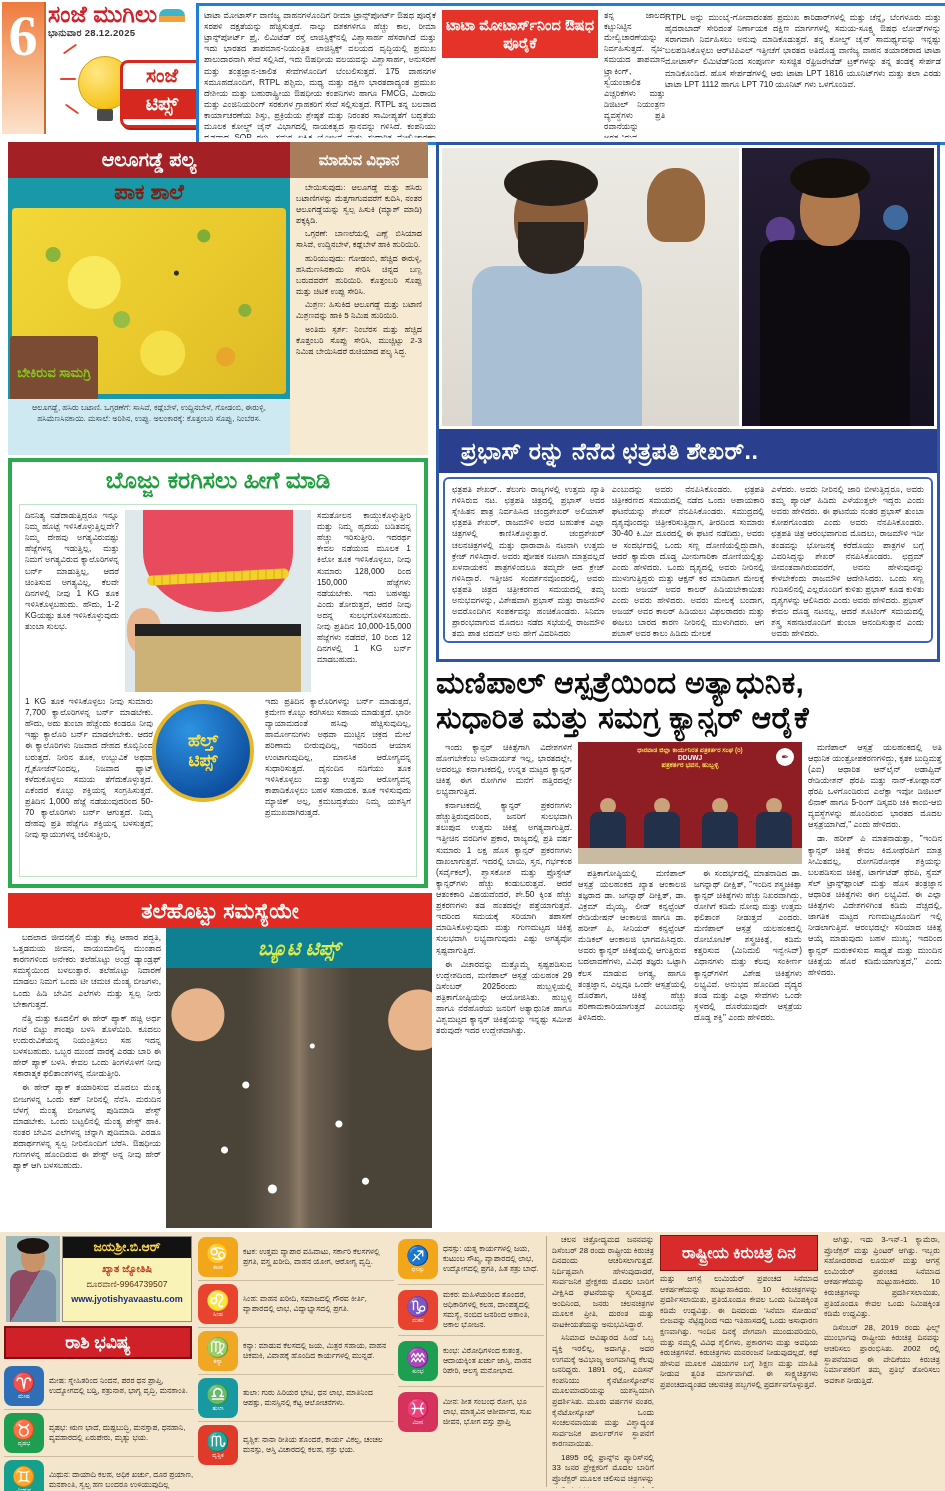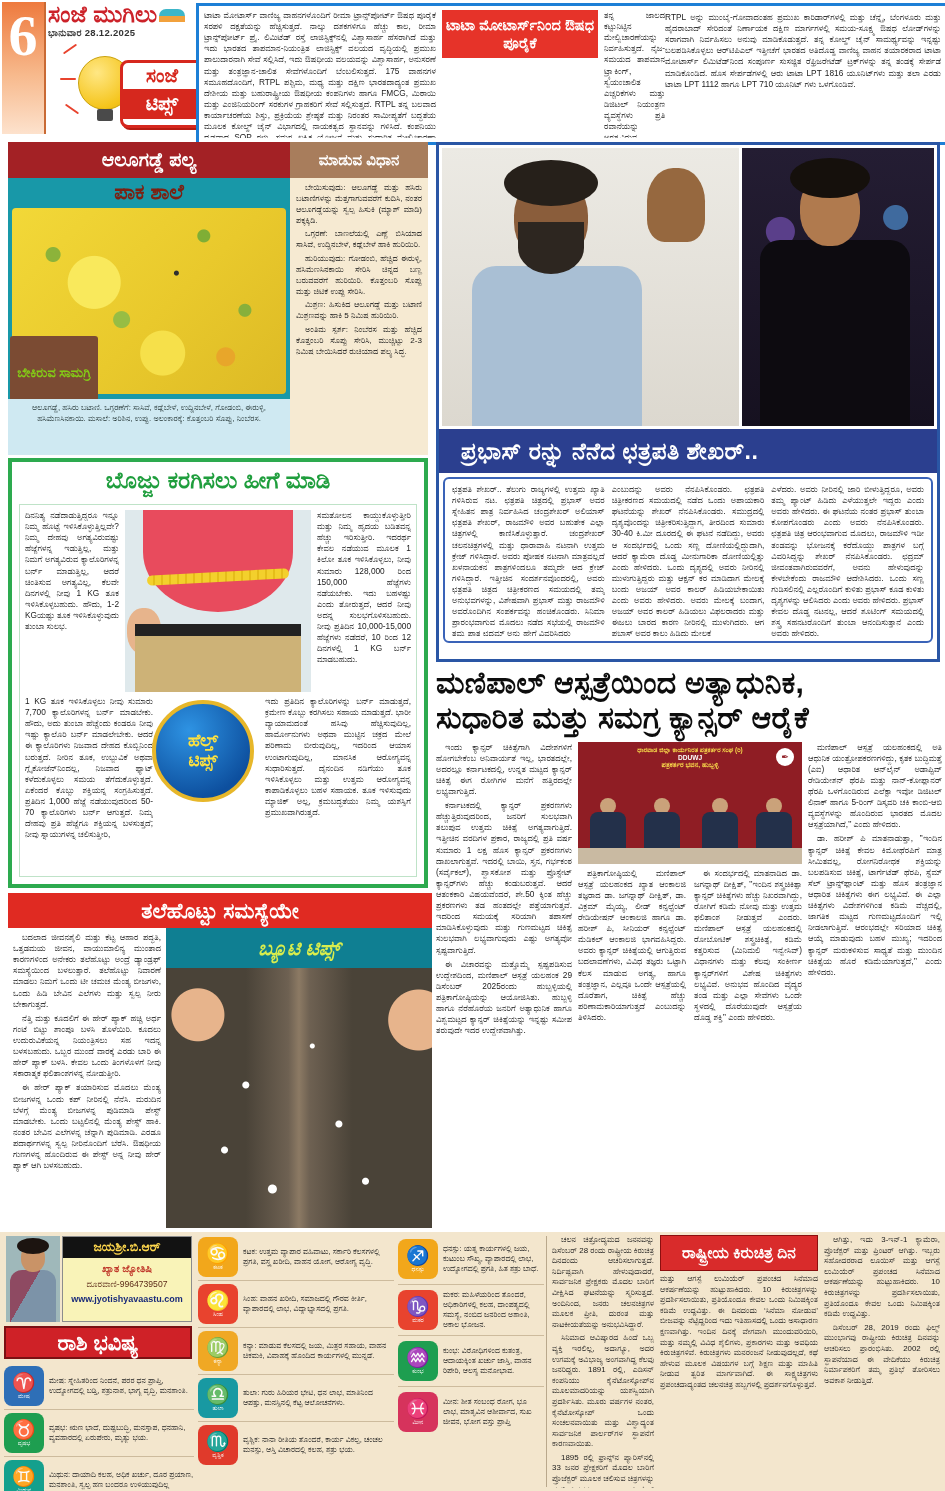--- a/index.html
+++ b/index.html
@@ -159,21 +159,21 @@
   .as-hair{position:absolute;left:11px;top:2px;width:32px;height:16px;border-radius:50%;background:#1c1410;}
   .as-saree{position:absolute;left:4px;top:34px;width:46px;height:52px;border-radius:12px 12px 0 0;
     background:linear-gradient(120deg,#8e4a62 40%,#7c93a8 40%);}
   .astro-info{position:absolute;left:62px;top:4px;width:130px;height:86px;background:#f9f3b8;
     border:1px solid #8c8c8c;text-align:center;box-sizing:border-box;}
   .ai-name{background:#121212;color:#ffd84d;font-weight:bold;font-size:12.5px;padding:3px 0;}
   .ai-title{color:#c0392b;font-weight:bold;font-size:10px;margin-top:5px;}
   .ai-phone{font-size:8.6px;margin-top:4px;color:#5c2a18;}
   .ai-web{font-weight:bold;font-size:9px;color:#1a2b7a;margin-top:4px;}
   .astro-banner{position:absolute;left:4px;top:94px;width:188px;height:33px;background:#cf2127;
-    border:2px solid #7a1013;color:#fff;font-size:21px;font-weight:bold;box-sizing:border-box;}
+    border:2px solid #7a1013;color:#fff;font-size:17px;font-weight:bold;box-sizing:border-box;}
   .zcol{position:absolute;}
   .zA{left:4px;top:131px;width:190px;}
   .zB{left:198px;top:2px;width:196px;}
   .zC{left:398px;top:2px;width:146px;}
   .zitem{display:flex;gap:5px;align-items:center;padding:3px 0;border-bottom:1px solid #cdbb9d;}
   .zitem:last-child{border-bottom:none;}
   .zicon{width:40px;height:40px;border-radius:8px;color:#fff;flex:none;display:flex;
     flex-direction:column;align-items:center;justify-content:center;}
   .zsym{font-size:19px;line-height:1;}
   .zname{font-size:6px;margin-top:1px;}

